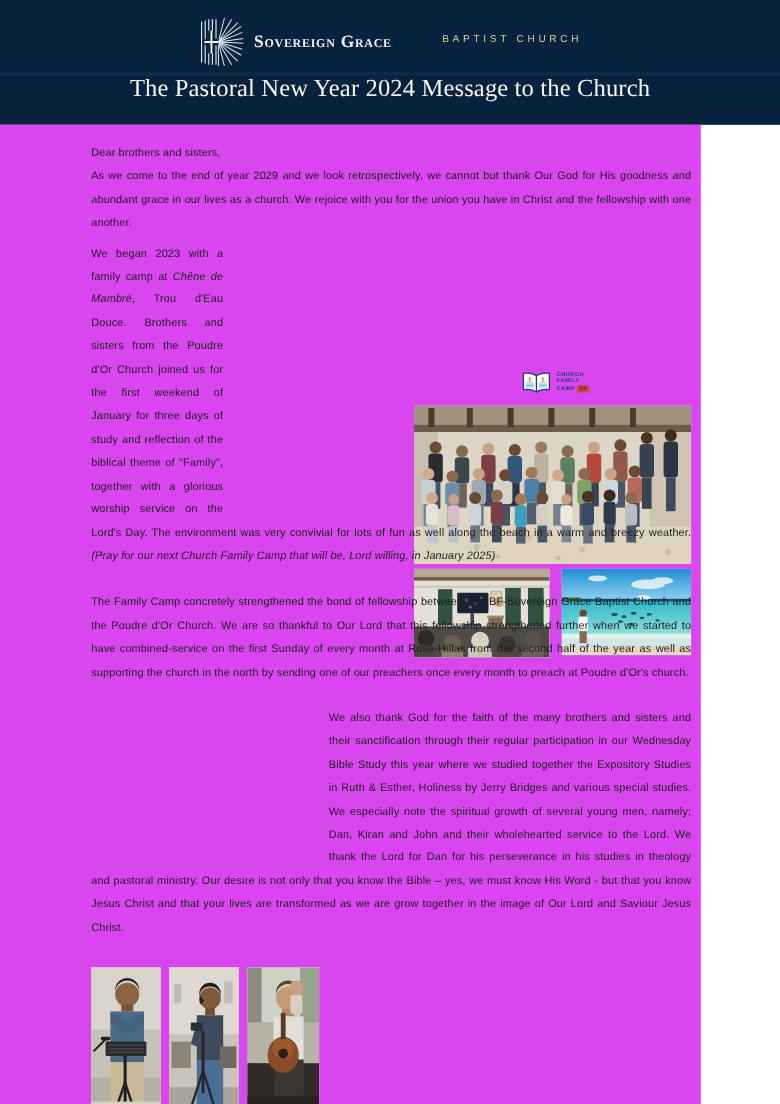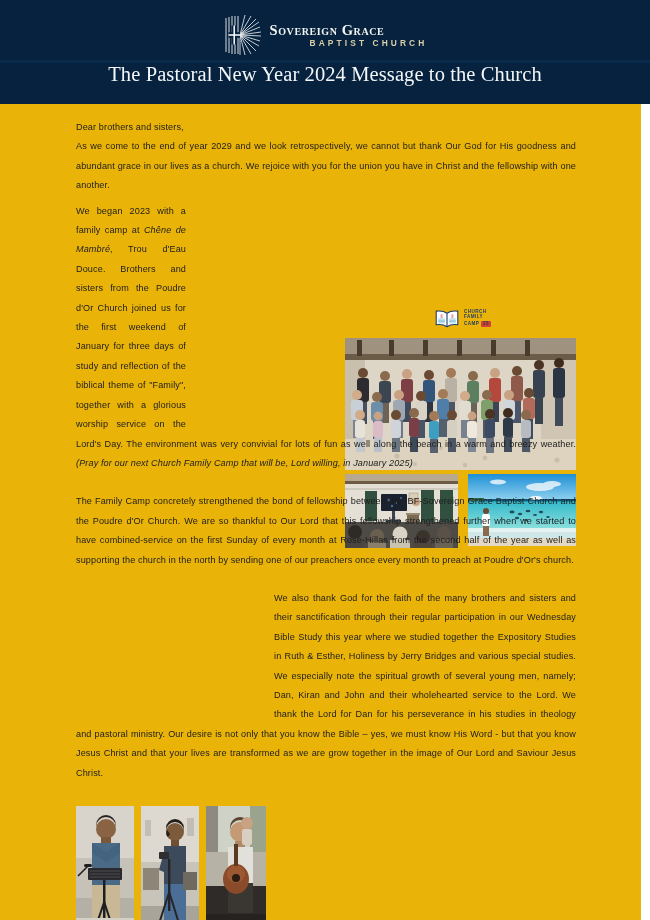--- a/index.html
+++ b/index.html
@@ -16,43 +16,43 @@
   }
   .header .band{
     position:absolute;left:0;top:60px;width:650px;height:3px;
     background:#0b2c4d;opacity:.85;
   }
   .brand{
     position:absolute;left:0;top:13px;width:650px;height:44px;
     display:flex;align-items:center;justify-content:center;gap:9px;
   }
   .mark{width:38px;height:40px;display:block;flex:none;}
-  .wordmark{display:flex;flex-direction:column;justify-content:center;gap:2px;}
+  .wordmark{display:flex;flex-direction:row;justify-content:center;gap:2px;}
   .wm-top{
     font-family:"Liberation Serif", serif;
     font-size:14.5px;letter-spacing:.6px;color:#f3f4f0;
     font-variant:small-caps;font-weight:700;line-height:1;
     white-space:nowrap;
   }
   .wm-bot{
     font-family:"Liberation Sans", sans-serif;
     font-size:8.4px;letter-spacing:3.1px;color:#d9cfa8;
-    font-weight:700;line-height:1;white-space:nowrap;padding-left:40px;
+    font-weight:400;line-height:1;white-space:nowrap;padding-left:40px;
   }
   .page-title{
     position:absolute;left:0;top:62px;width:650px;
     text-align:center;
     font-family:"Liberation Serif", serif;
     font-size:20.5px;font-weight:400;color:#f4f6f8;
     letter-spacing:.1px;white-space:nowrap;
     line-height:1.25;
   }
 
   
-  .sheet{position:absolute;left:0;top:104px;width:641px;height:816px;background:#eab308;}
+  .sheet{position:absolute;left:0;top:104px;width:584px;height:816px;background:#d946ef;}
   .content{
     position:absolute;left:76px;top:14px;width:500px;
   }
   p{
     margin:0;
     font-size:9.1px;
     line-height:19.4px;
     text-align:justify;
     color:#1d1d1d;
     letter-spacing:.12px;

